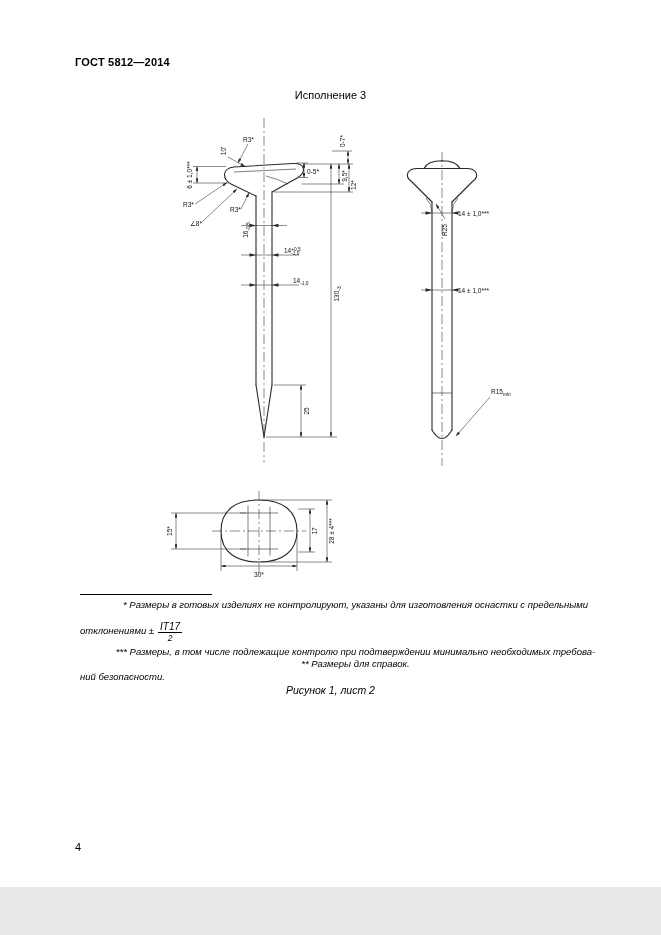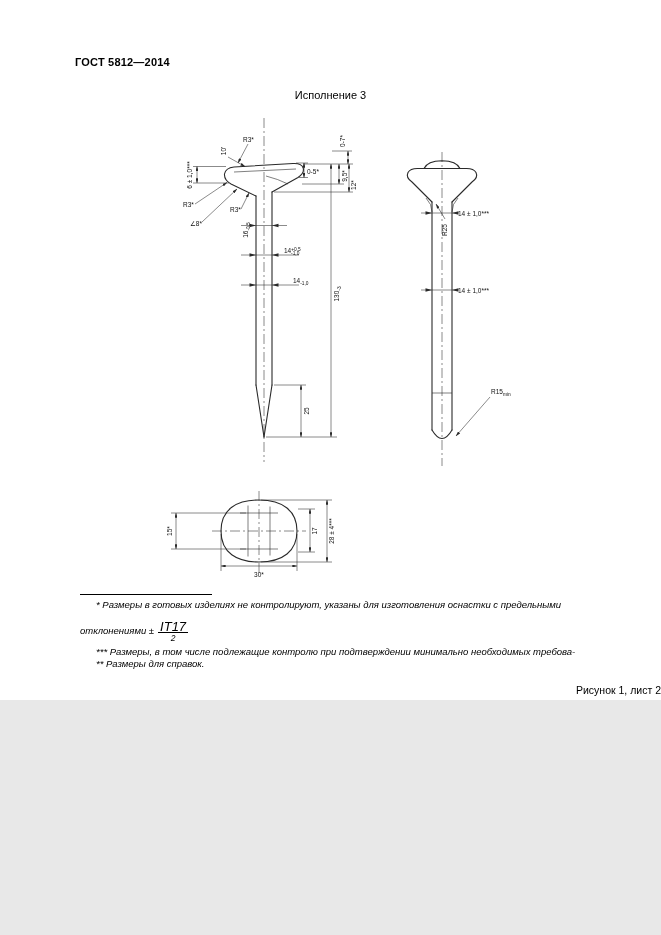--- a/index.html
+++ b/index.html
@@ -1,37 +1,37 @@
 <!DOCTYPE html>
 <html><head>
 <meta charset="utf-8">
 <style>
   html,body{margin:0;padding:0;background:#e8e8e8;}
-  .page{position:relative;width:661px;height:700px;background:#ffffff;margin:0 auto;
+  .page{position:relative;width:661px;height:887px;background:#ffffff;margin:0 auto;
         font-family:"Liberation Sans",sans-serif;color:#000;overflow:hidden;}
   .abs{position:absolute;}
   .doc-header{left:75px;top:56px;font-size:11px;font-weight:bold;letter-spacing:.2px;}
   .variant-title{left:0;right:0;top:89px;text-align:center;font-size:11px;}
-  .figure-caption{left:0;right:0;top:684px;text-align:right;font-size:10.5px;}
+  .figure-caption{left:0;right:0;top:684px;text-align:center;font-size:10.5px;font-style:italic;}
   .page-number{left:75px;top:841px;font-size:11px;}
 
   svg{position:absolute;left:0;top:0;}
   svg text{stroke:none;fill:#111;font-family:"Liberation Sans",sans-serif;font-size:6.5px;}
   .ol{stroke:#2a2a2a;stroke-width:1.1;fill:none;stroke-linejoin:round;stroke-linecap:round;}
   .thin{stroke:#2a2a2a;stroke-width:.6;fill:none;}
   .dim{stroke:#2a2a2a;stroke-width:.55;fill:none;}
   .cl{stroke:#2a2a2a;stroke-width:.55;fill:none;stroke-dasharray:10 3 2 3;}
   .ah{fill:#2a2a2a;stroke:none;}
 
   .footnotes{left:80px;top:594px;width:535px;font-size:9.5px;font-style:italic;line-height:12.5px;}
   .fn-rule{width:132px;border-top:1px solid #000;margin-bottom:4px;}
-  .fn-indent{text-indent:16px;}
+  .fn-indent{text-indent:16px;text-align:center;}
   .fn-frac-line{margin:10px 0 3px 0;font-style:italic;}
   .frac{display:inline-block;text-align:center;vertical-align:-7px;margin-left:4px;}
-  .frac .num{display:block;border-bottom:1px solid #000;padding:0 2px;font-size:13px;line-height:10px;}
+  .frac .num{display:block;border-bottom:1px solid #000;padding:0 2px;font-size:10px;line-height:10px;}
   .frac .den{display:block;font-size:8.5px;line-height:10px;}
 </style>
 </head>
 <body>
 
 <div class="page">
 
   <div class="abs doc-header">ГОСТ 5812—2014</div>
   <div class="abs variant-title">Исполнение 3</div>
 
@@ -191,18 +191,19 @@
   </svg>
 
   <div class="abs footnotes">
     <div class="fn-rule"></div>
     <div class="fn-indent">* Размеры в готовых изделиях не контролируют, указаны для изготовления оснастки с предельными</div>
     <div class="fn-frac-line">
       <span>отклонениями ±</span><span class="frac"><span class="num">IT17</span><span class="den">2</span></span>
     </div>
     <div class="fn-indent">*** Размеры, в том числе подлежащие контролю при подтверждении минимально необходимых требова-</div>
     <div class="fn-indent">** Размеры для справок.</div>
+    <div>ний безопасности.</div>
   </div>
 
   <div class="abs figure-caption">Рисунок 1, лист 2</div>
   <div class="abs page-number">4</div>
 
 </div>
 
 </body></html>

